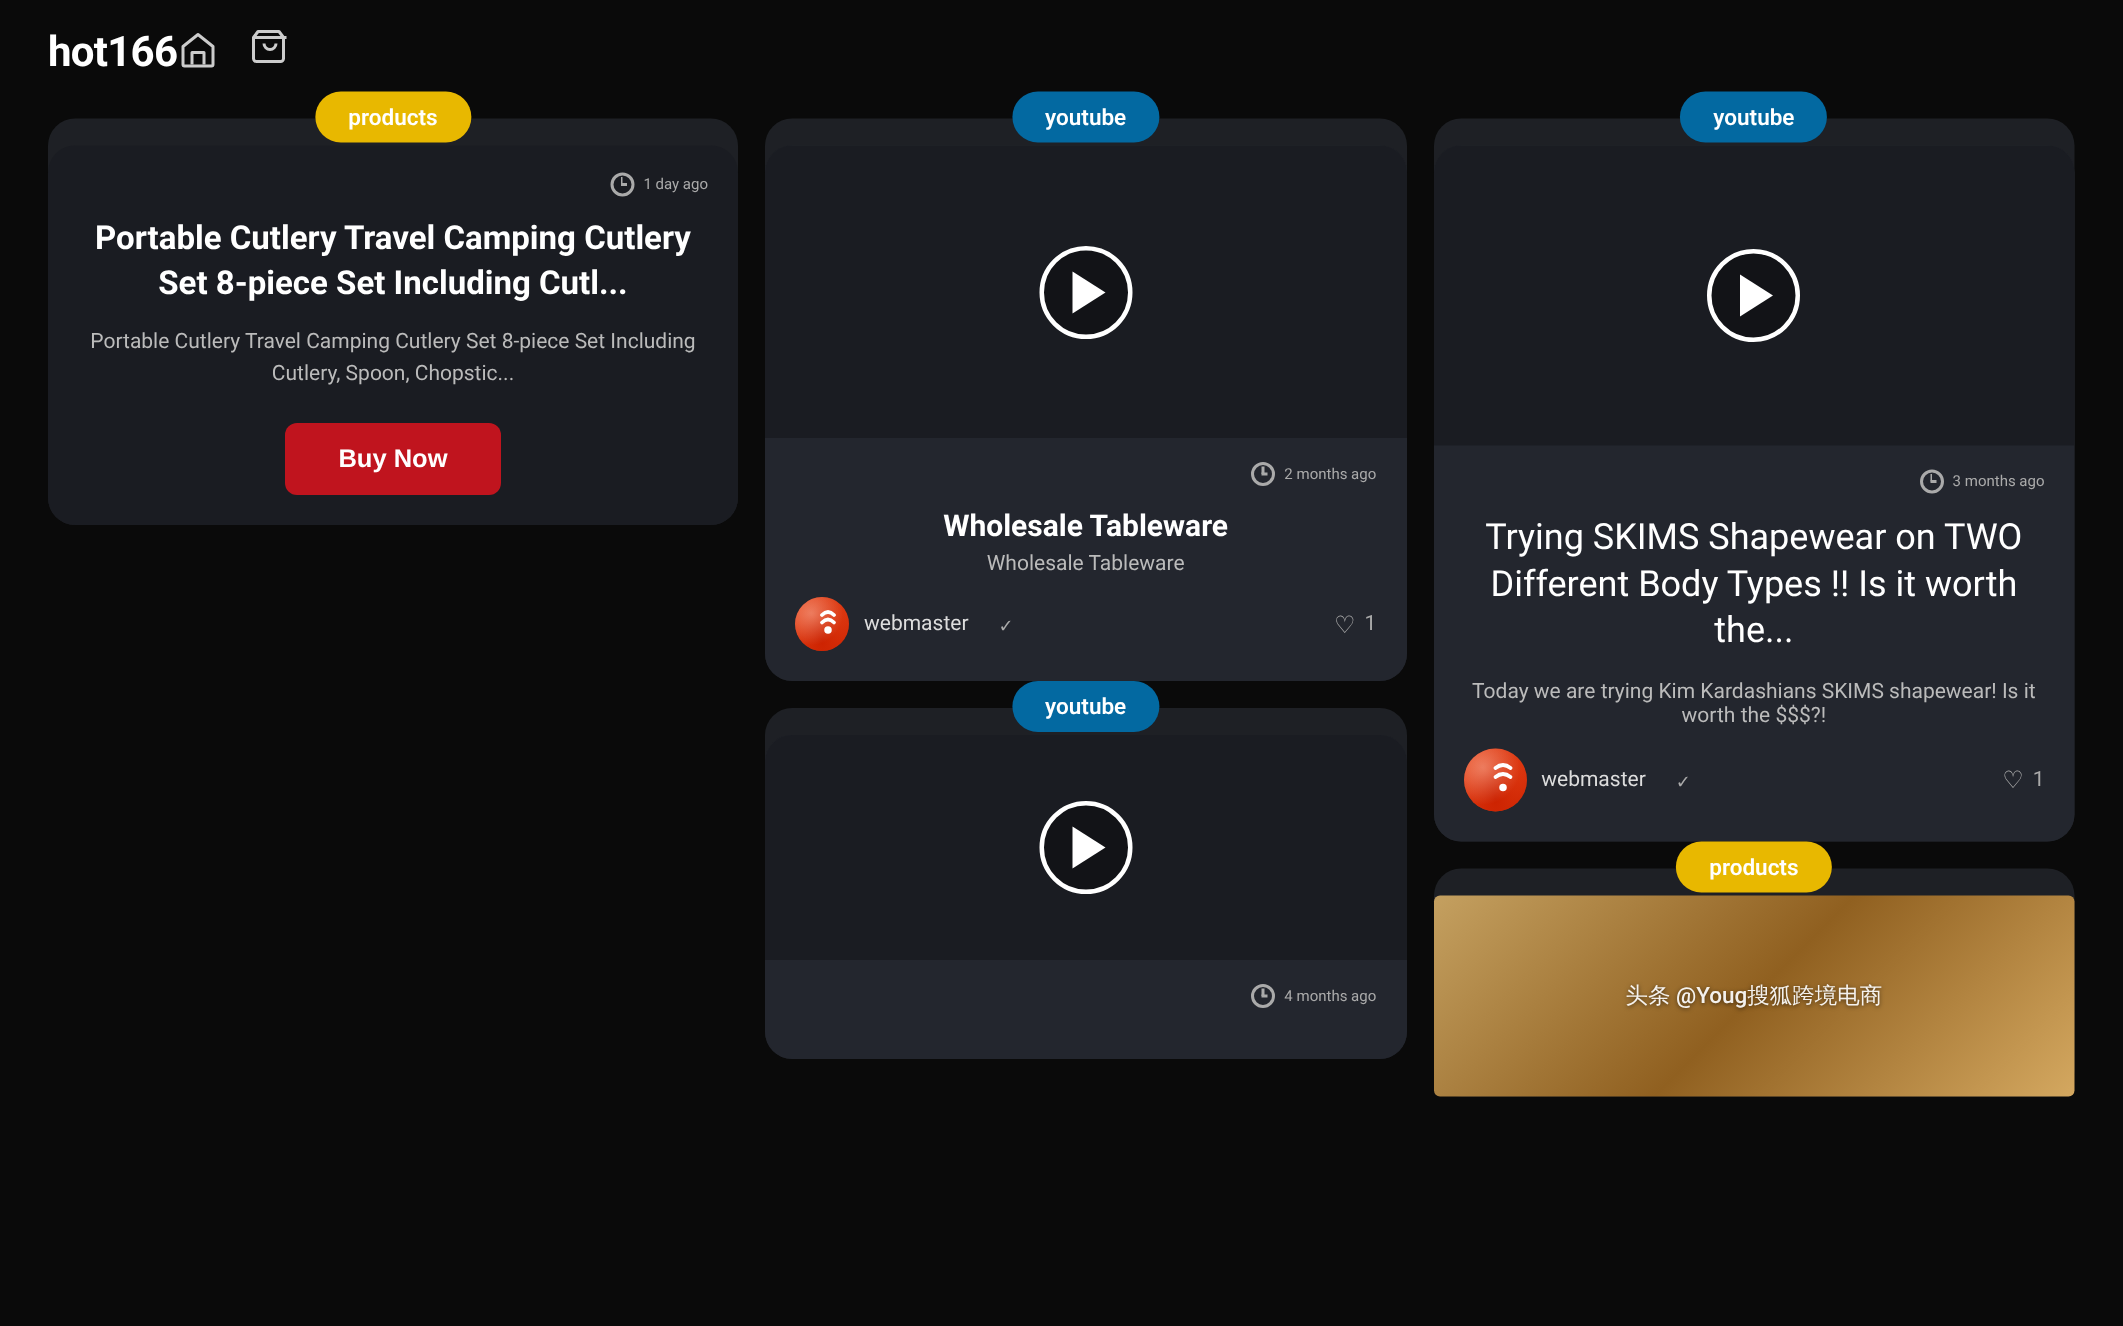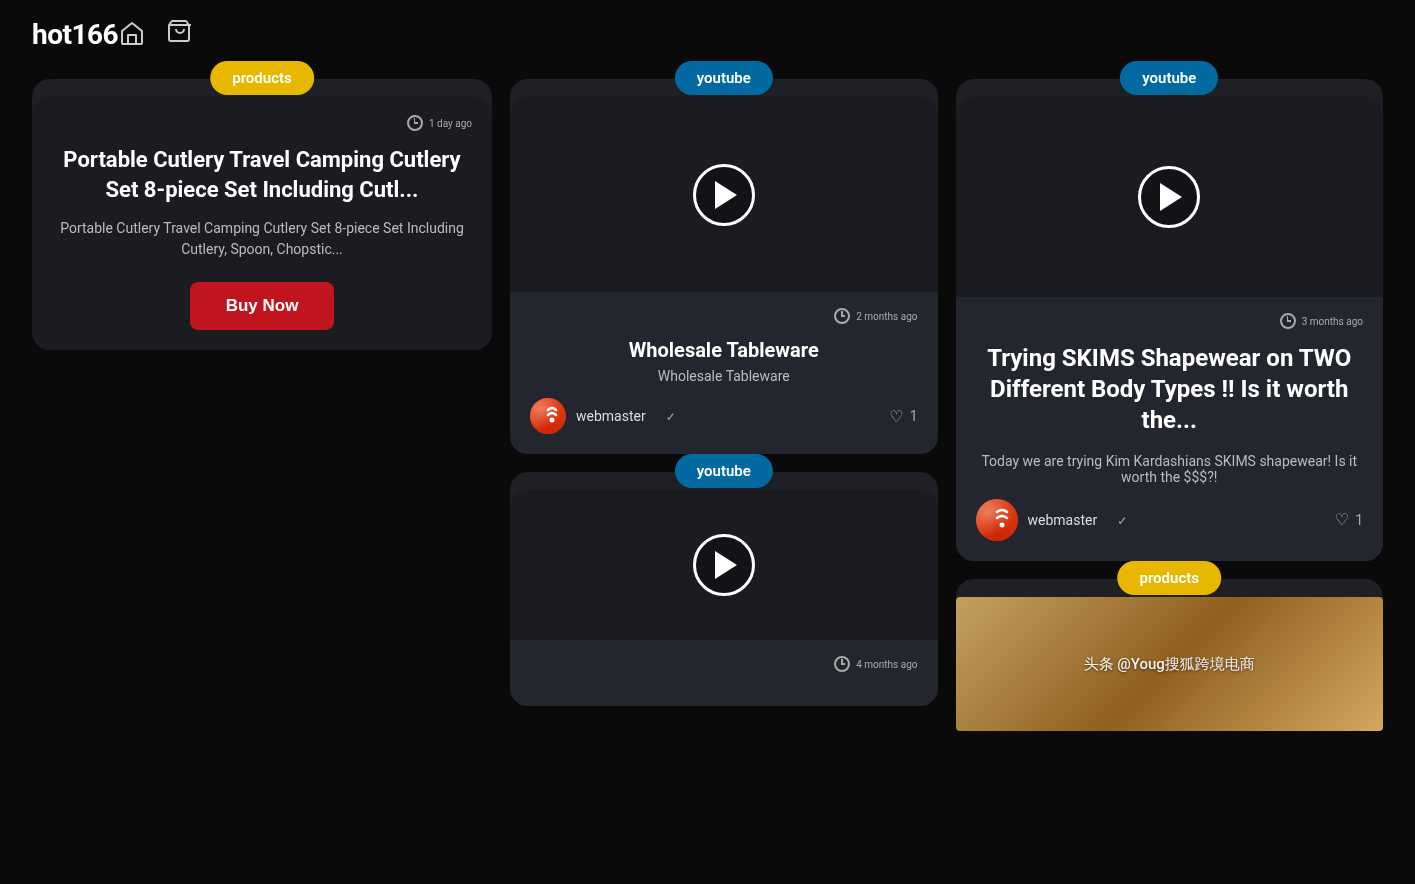--- a/index.html
+++ b/index.html
@@ -455,21 +455,21 @@
         <div class="yt-thumb" style="height:200px;">
           <div class="play-btn">
             <div class="play-triangle"></div>
           </div>
         </div>
         <div class="yt-body">
           <div class="time-label">
             <span class="clock-icon"></span>
             <span>3 months ago</span>
           </div>
-          <div class="yt-title" style="font-size:24px;font-weight:700;line-height:1.3;">Trying SKIMS Shapewear on TWO Different Body Types !! Is it worth the...</div>
+          <div class="yt-title" style="font-size:24px;font-weight:400;line-height:1.3;">Trying SKIMS Shapewear on TWO Different Body Types !! Is it worth the...</div>
         </div>
         <div class="yt-desc" style="font-size:14px;color:#bbb;text-align:center;padding:10px 20px 0;">Today we are trying Kim Kardashians SKIMS shapewear! Is it worth the $$$?!</div>
         <div class="yt-footer">
           <div class="author-area">
             <div class="author-avatar" style="width:42px;height:42px;">
               <svg width="28" height="24" viewBox="0 0 28 24" style="position:absolute;top:9px;left:7px;">
                 <path d="M14 4 Q19 0 24 4" stroke="white" stroke-width="2.5" fill="none" stroke-linecap="round"></path>
                 <path d="M14 10 Q19 6 24 10" stroke="white" stroke-width="2.5" fill="none" stroke-linecap="round"></path>
                 <circle cx="19" cy="17" r="2.5" fill="white"></circle>
               </svg>

